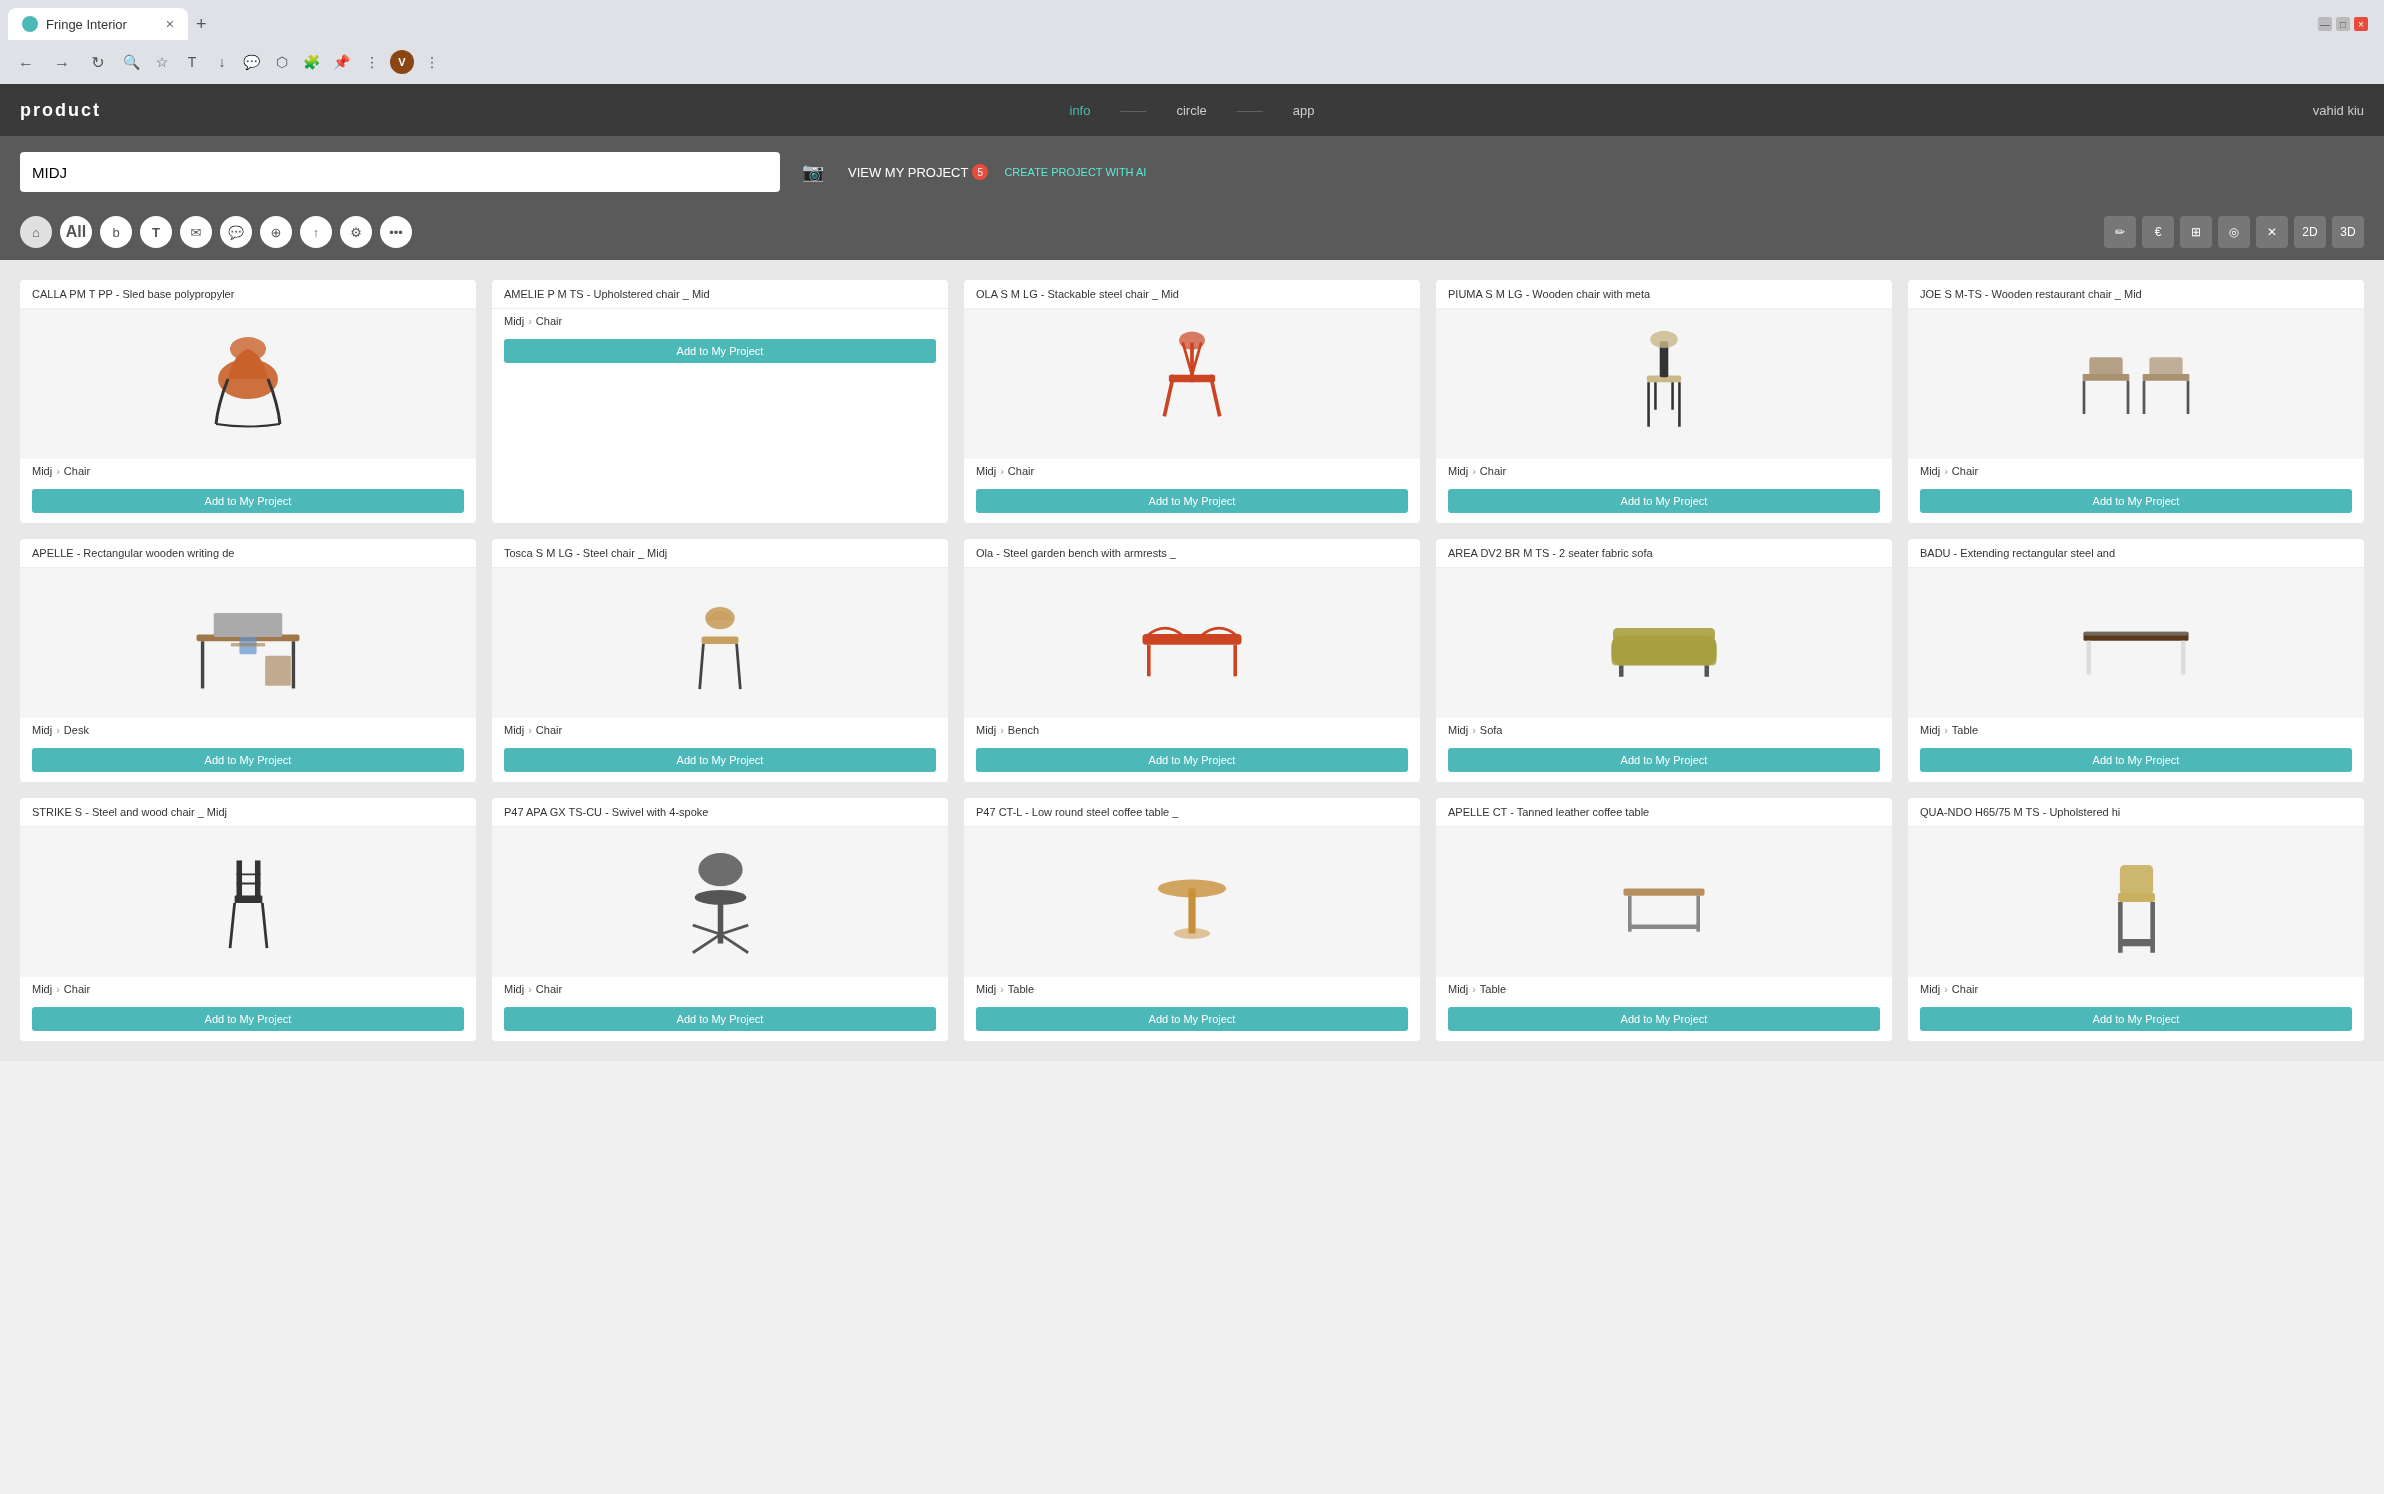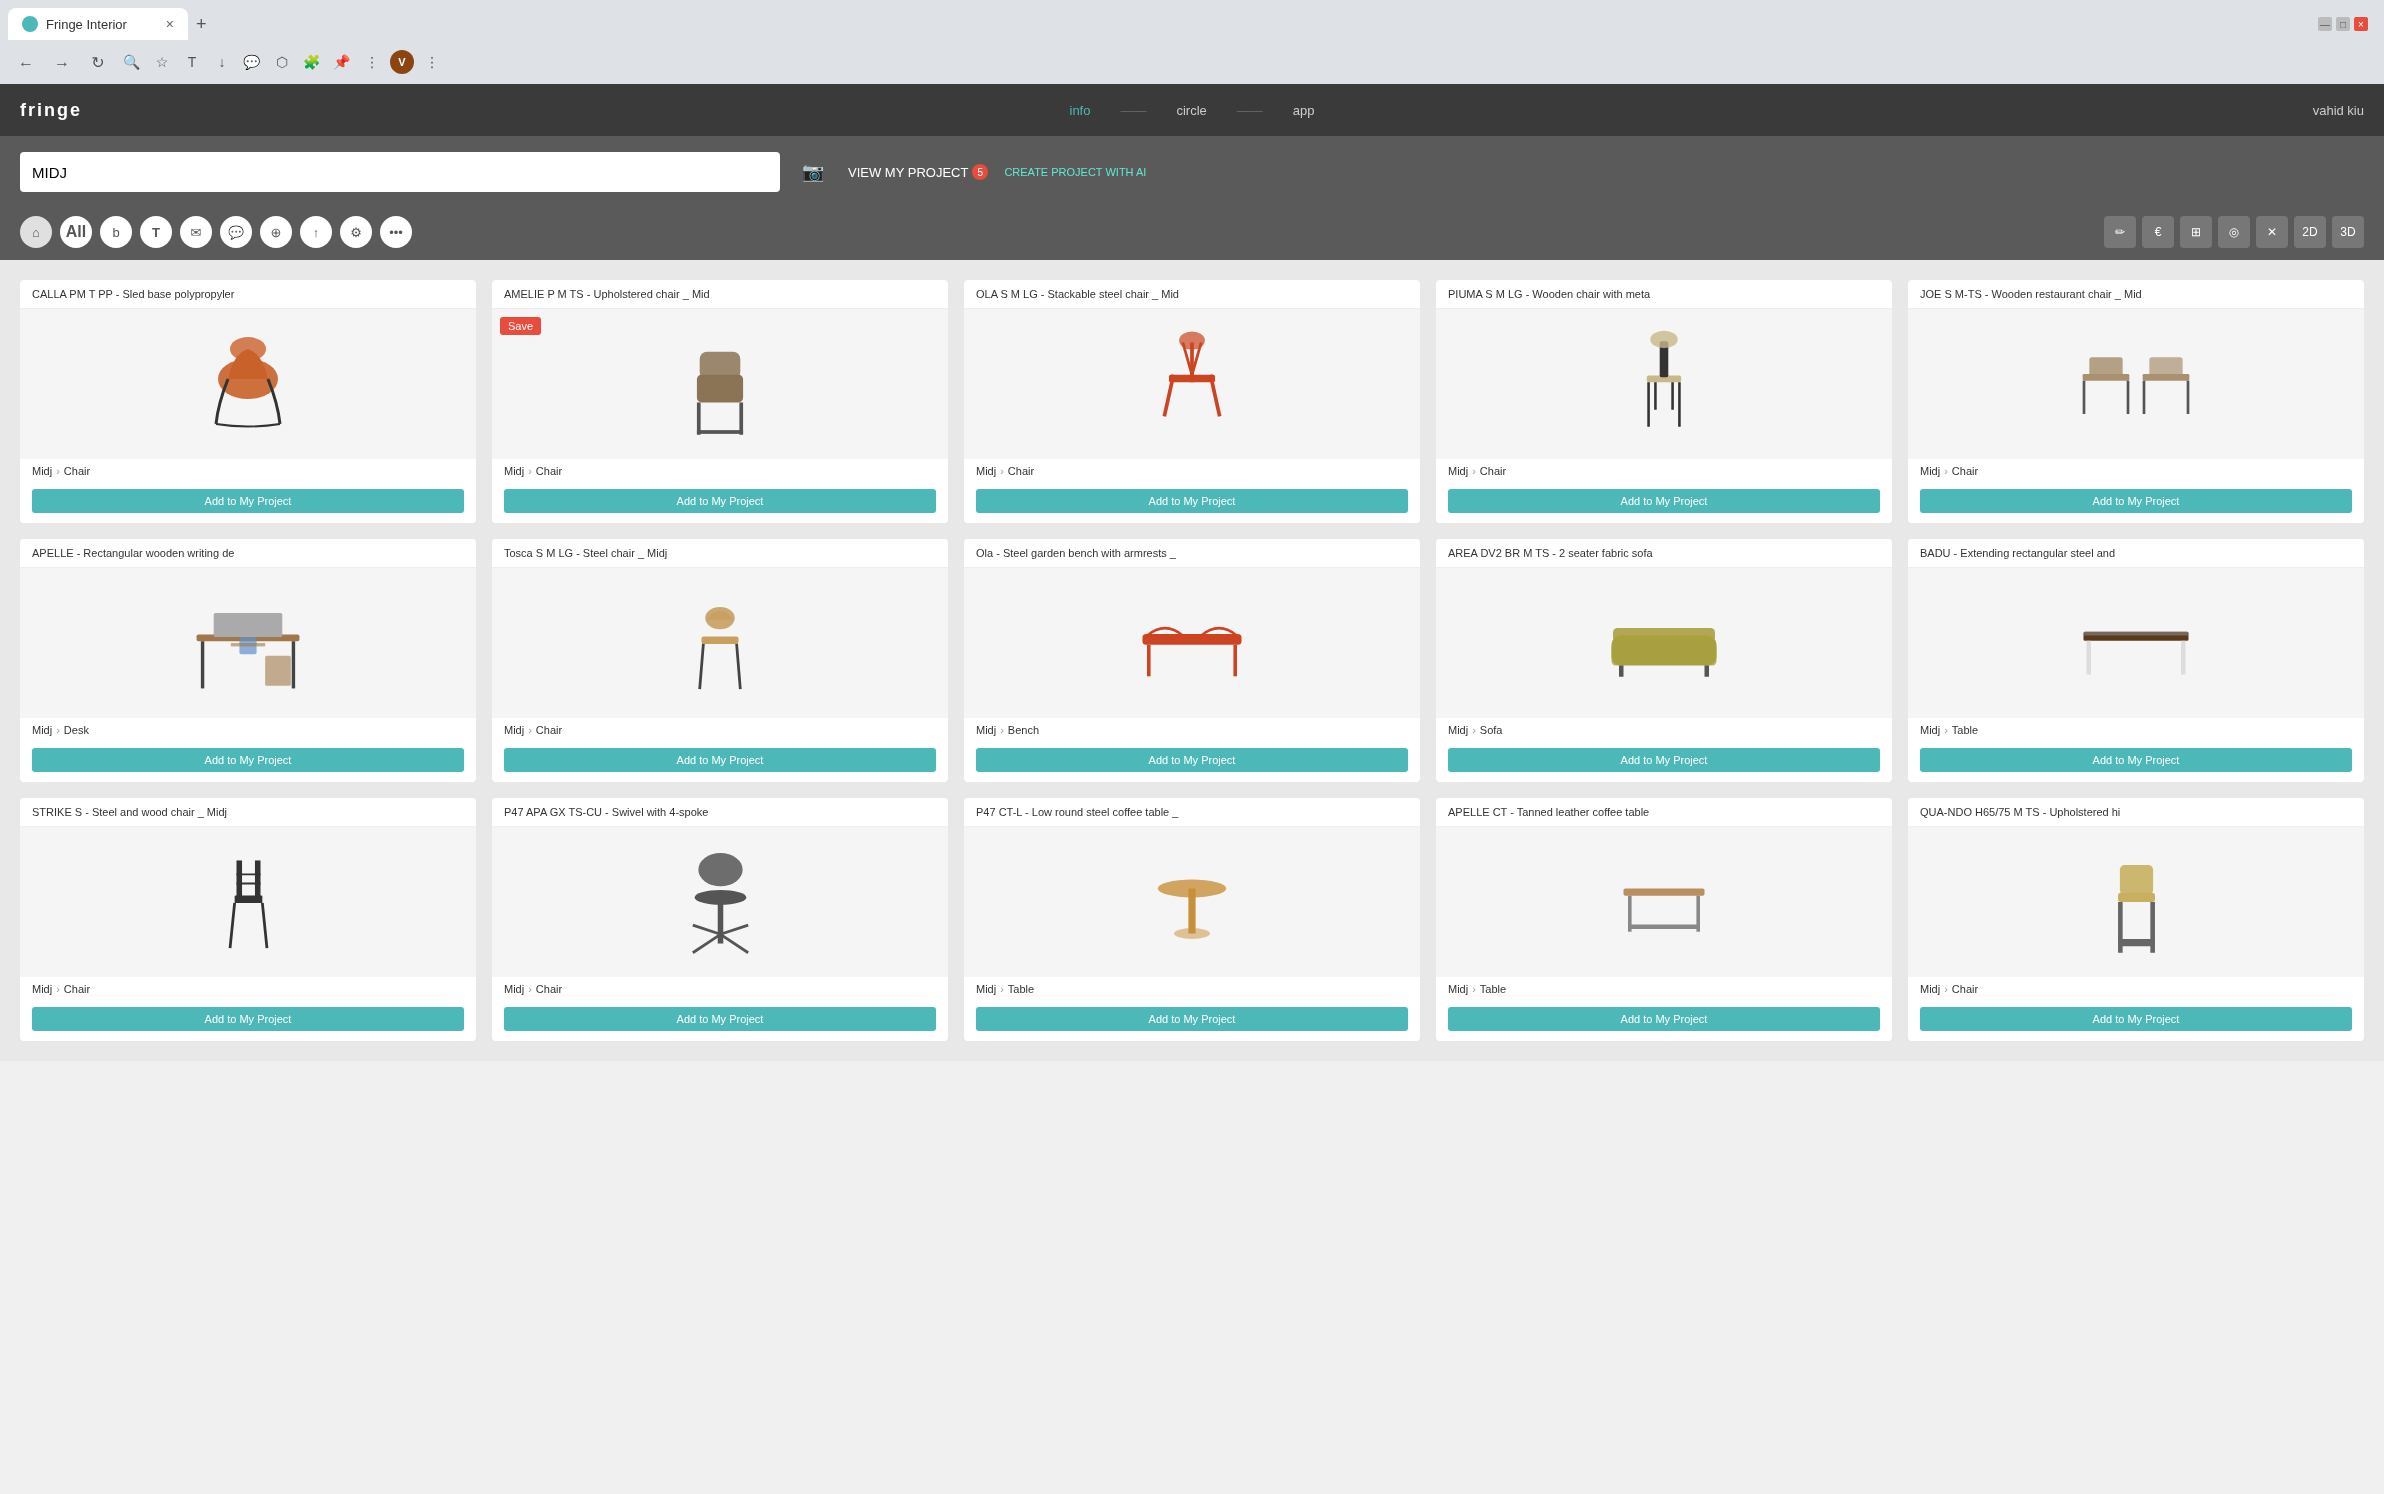--- a/index.html
+++ b/index.html
@@ -95,21 +95,21 @@
       <div class="browser-icon">🧩</div>
       <div class="browser-icon">📌</div>
       <div class="browser-icon">⋮</div>
       <div class="browser-icon profile">V</div>
       <div class="browser-icon">⋮</div>
     </div>
   </div>
 </div>
 
 <div class="site-header" style="position:relative;">
-  <span class="site-logo">fringe</span>
+  <span class="site-logo">product</span>
   <div class="site-nav">
     <a class="nav-item active">info</a>
     <span class="nav-sep">——</span>
     <a class="nav-item">circle</a>
     <span class="nav-sep">——</span>
     <a class="nav-item">app</a>
   </div>
   <span class="site-user">vahid kiu</span>
 </div>
 
@@ -167,30 +167,20 @@
       <div class="breadcrumb">
         <span class="brand">Midj</span>
         <span class="arrow">›</span>
         <span class="category">Chair</span>
       </div>
     </div>
     <button class="add-project-btn">Add to My Project</button>
   </div>
       <div class="product-card">
     <div class="product-card-title">AMELIE P M TS - Upholstered chair _ Mid</div>
-    <div class="product-image-wrap">
-      <span class="save-badge">Save</span>
-      <svg viewBox="0 0 100 130" width="100" height="130">
-        <rect x="25" y="55" width="50" height="30" rx="5" fill="#8b7355"></rect>
-        <rect x="28" y="30" width="44" height="30" rx="8" fill="#8b7355" opacity="0.85"></rect>
-        <rect x="25" y="85" width="4" height="35" fill="#555"></rect>
-        <rect x="71" y="85" width="4" height="35" fill="#555"></rect>
-        <rect x="25" y="115" width="50" height="4" fill="#555"></rect>
-      </svg>
-    </div>
     <div class="product-meta">
       <div class="breadcrumb">
         <span class="brand">Midj</span>
         <span class="arrow">›</span>
         <span class="category">Chair</span>
       </div>
     </div>
     <button class="add-project-btn">Add to My Project</button>
   </div>
       <div class="product-card">

